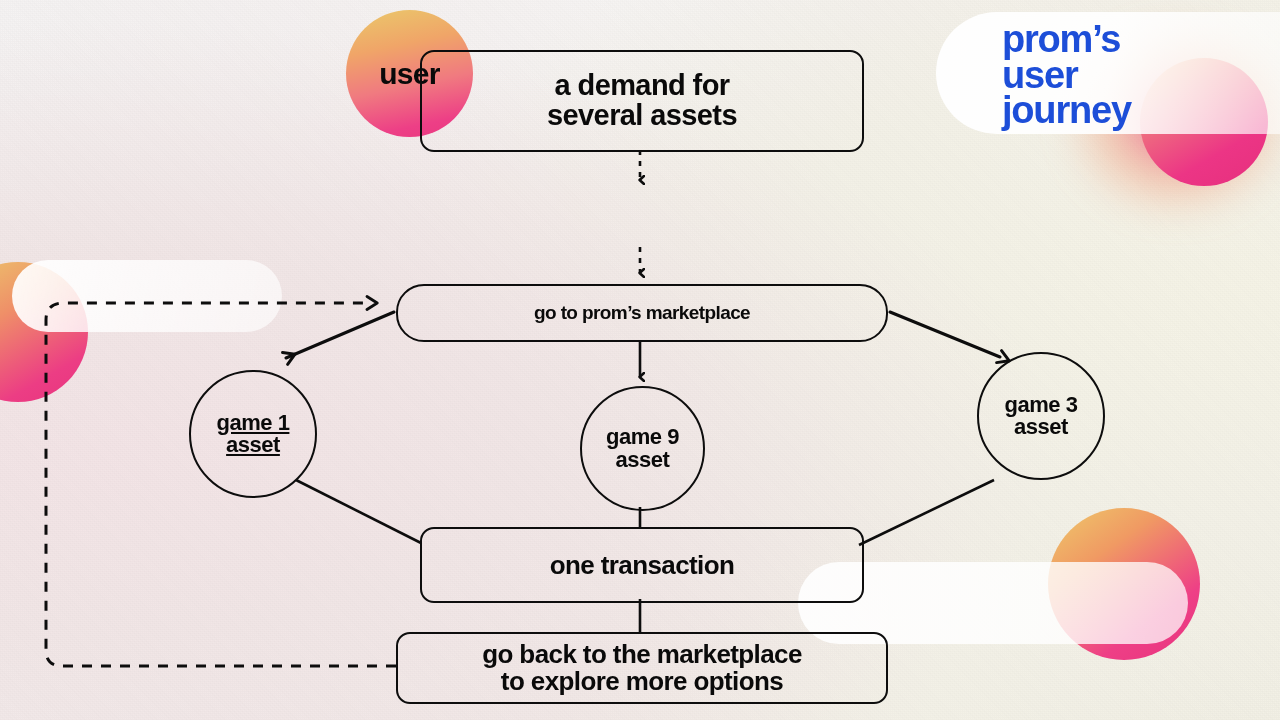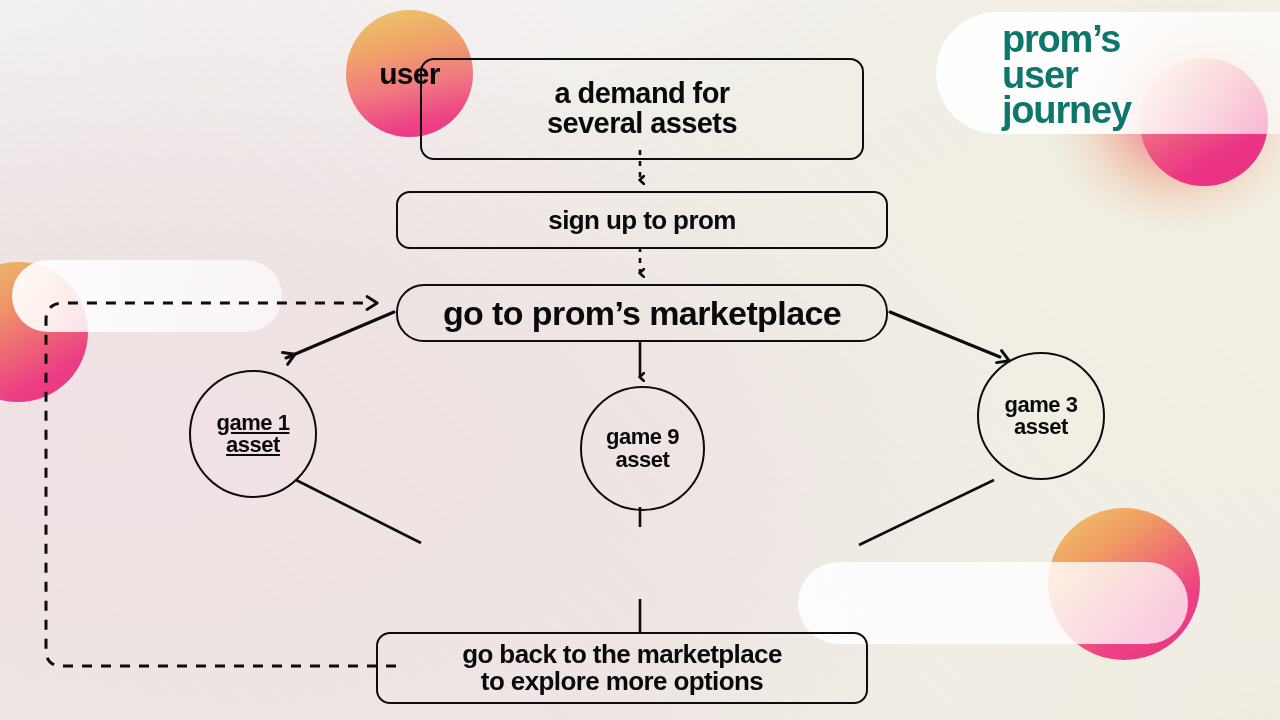--- a/index.html
+++ b/index.html
@@ -58,45 +58,45 @@
 
   
   .title-pill{
     position:absolute;left:936px;top:12px;width:420px;height:122px;
     border-radius:61px;
     background:linear-gradient(100deg, rgba(255,255,255,.96) 0%, rgba(255,255,255,.93) 42%, rgba(255,255,255,.70) 72%, rgba(255,255,255,.50) 100%);
   }
   .title-text{
     position:absolute;left:1002px;top:22px;width:270px;
     font-weight:bold;font-size:38px;line-height:0.94;
-    letter-spacing:-1.2px;color:#0f766e;white-space:pre-line;
+    letter-spacing:-1.2px;color:#1d4ed8;white-space:pre-line;
   }
 
   
   .user-bubble{
     position:absolute;left:346px;top:10px;width:127px;height:127px;border-radius:50%;
     background:linear-gradient(168deg,#eac96b 0%,#f0a568 30%,#f07a80 58%,#ed3f86 85%,#e93880 100%);
     display:flex;align-items:center;justify-content:center;
   }
   .user-bubble span{
     font-weight:bold;font-size:30px;letter-spacing:-0.7px;color:#0a0a0a;
   }
 
   
   .node{
     position:absolute;border:2.6px solid #0d0d0d;border-radius:14px;
     display:flex;align-items:center;justify-content:center;text-align:center;
     color:#0a0a0a;font-weight:bold;letter-spacing:-0.6px;line-height:1.02;
     background:transparent;
   }
-  #n-demand{left:420px;top:50px;width:440px;height:98px;font-size:29px;margin-top:8px;}
+  #n-demand{left:420px;top:50px;width:440px;height:98px;font-size:29px;}
   #n-signup{left:396px;top:191px;width:488px;height:54px;font-size:26px;}
-  #n-market{left:396px;top:284px;width:488px;height:54px;font-size:34px;border-radius:28px;}
+  #n-market{left:396px;top:284px;width:488px;height:54px;font-size:19px;border-radius:28px;}
   #n-trans {left:420px;top:527px;width:440px;height:72px;font-size:26px;}
-  #n-back  {left:376px;top:632px;width:488px;height:68px;font-size:26px;line-height:1.05;}
+  #n-back  {left:396px;top:632px;width:488px;height:68px;font-size:26px;line-height:1.05;}
 
   .circle-node{
     position:absolute;border:2.6px solid #0d0d0d;border-radius:50%;
     display:flex;align-items:center;justify-content:center;text-align:center;
     color:#0a0a0a;font-weight:bold;font-size:22px;line-height:1.02;letter-spacing:-0.5px;
   }
   #c-g1{left:189px;top:370px;width:124px;height:124px;text-decoration:underline;}
   #c-g2{left:580px;top:386px;width:121px;height:121px;}
   #c-g3{left:977px;top:352px;width:124px;height:124px;}
 
@@ -159,30 +159,30 @@
     <path d="M 396,666 L 62,666 Q 46,666 46,650 L 46,320 Q 46,304 62,303 L 368,303" fill="none" stroke="#0d0d0d" stroke-width="3" stroke-dasharray="10 9" stroke-linecap="butt" marker-end="url(#arrowRthin)"></path>
   </svg>
 
   <div class="user-bubble">
     <span>user</span>
   </div>
 
   <div class="node" id="n-demand" style="white-space:pre-line;">a demand for
 several assets</div>
 
-  <div class="node" id="n-signup">sign up to prom</div>
 
   <div class="node" id="n-market">go to prom’s marketplace</div>
 
   <div class="circle-node" id="c-g1" style="white-space:pre-line;">game 1
 asset</div>
 
   <div class="circle-node" id="c-g2" style="white-space:pre-line;">game 9
 asset</div>
 
   <div class="circle-node" id="c-g3" style="white-space:pre-line;">game 3
 asset</div>
 
+  <div class="node" id="n-trans">one transaction</div>
 
   <div class="node" id="n-back" style="white-space:pre-line;">go back to the marketplace
 to explore more options</div>
 
 </div>
 
 </body></html>

